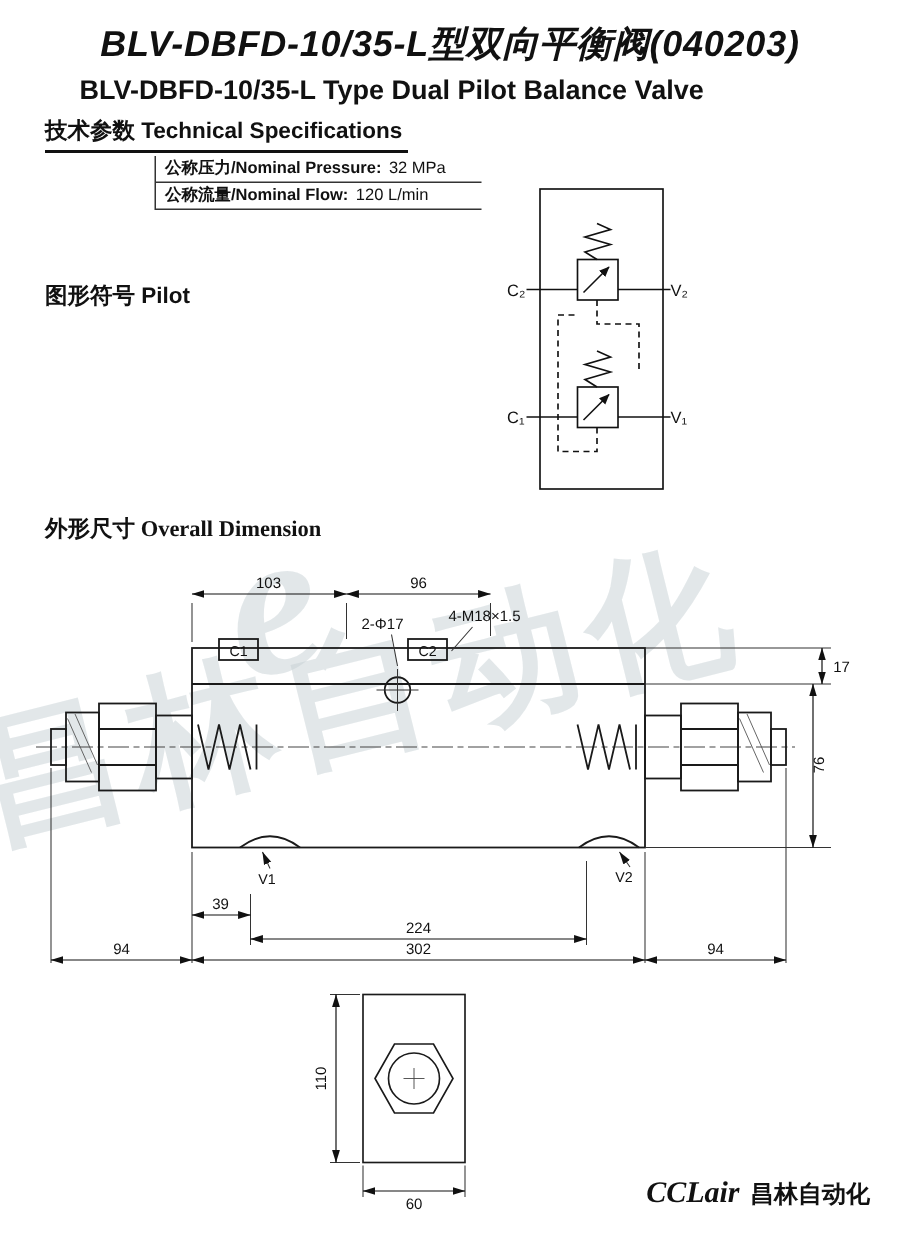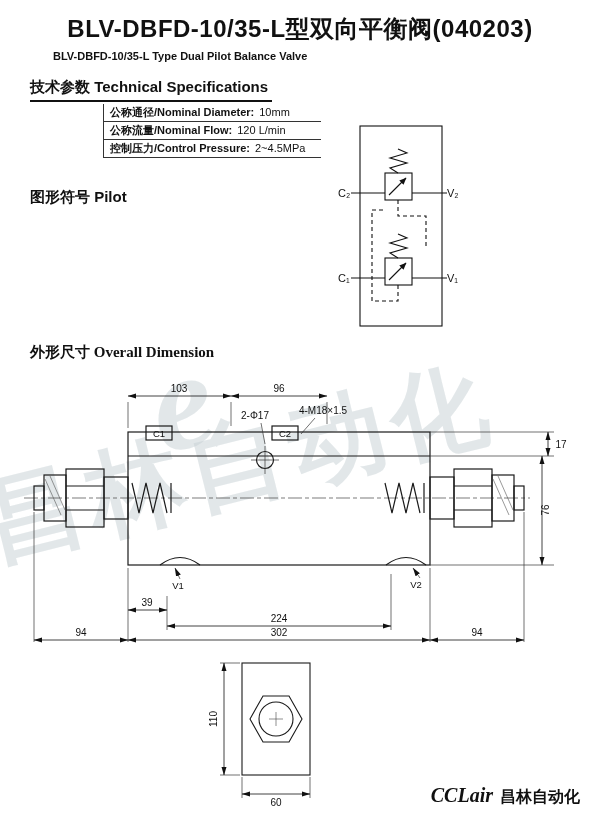--- a/index.html
+++ b/index.html
@@ -11,22 +11,22 @@
   .wm { position:absolute; z-index:0; color:#c7d1d5; opacity:.5; font-weight:bold;
         white-space:nowrap; pointer-events:none; }
   .wm-logo { left:150px; top:322px; font-size:138px; font-style:italic;
              font-family:"Liberation Serif",serif; transform:rotate(-14deg); }
   .wm-text { left:-12px; top:462px; font-size:96px; letter-spacing:8px;
              transform:rotate(-14deg); transform-origin:0 50%; }
 
   .content { position:relative; z-index:1; }
 
   .title { position:absolute; left:0; right:0; top:13px; text-align:center;
-           font-size:24px; font-weight:bold; letter-spacing:.5px; }
-  .subtitle { position:absolute; left:53px; top:50px; font-size:11px; font-weight:bold; }
+           font-size:24px; font-weight:bold; letter-spacing:.5px;font-style:italic; }
+  .subtitle { position:absolute; left:53px; top:50px; font-size:18px; font-weight:bold; }
 
   .spec-heading { position:absolute; left:30px; top:78px; font-size:15px; font-weight:bold;
                   border-bottom:2px solid #111; padding:0 4px 3px 0;text-align:center; }
   .spec-table { position:absolute; left:103px; top:104px; width:218px;
                 border-left:1px solid #333; font-size:11px; }
   .spec-row { display:flex; gap:5px; padding:2px 0 2px 6px; border-bottom:1px solid #333;
               line-height:13px; }
   .spec-label { font-weight:bold; }
 
   .symbol-heading { position:absolute; left:30px; top:188px; font-size:15px; font-weight:bold; }
@@ -54,30 +54,26 @@
 
   <div class="content">
 
     <div class="title">BLV-DBFD-10/35-L型双向平衡阀(040203)</div>
     <div class="subtitle">BLV-DBFD-10/35-L Type Dual Pilot Balance Valve</div>
 
     <div class="spec-heading">技术参数 Technical Specifications</div>
 
     <div class="spec-table">
       <div class="spec-row">
-        <span class="spec-label">公称通径/Nominal Diameter:</span>
-        <span class="spec-value">10mm</span>
+        <span class="spec-label">公称压力/Nominal Pressure:</span>
+        <span class="spec-value">32 MPa</span>
       </div>
       <div class="spec-row">
         <span class="spec-label">公称流量/Nominal Flow:</span>
         <span class="spec-value">120 L/min</span>
-      </div>
-      <div class="spec-row">
-        <span class="spec-label">控制压力/Control Pressure:</span>
-        <span class="spec-value">2~4.5MPa</span>
       </div>
     </div>
 
     <div class="symbol-heading">图形符号 Pilot</div>
 
     <svg class="symbol-svg" width="122" height="220" viewBox="0 0 122 220">
       <defs>
         <marker id="va" markerWidth="8" markerHeight="8" refX="6.5" refY="3" orient="auto" markerUnits="userSpaceOnUse">
           <path d="M0,0 L7,3 L0,6 z" fill="#111"></path>
         </marker>

